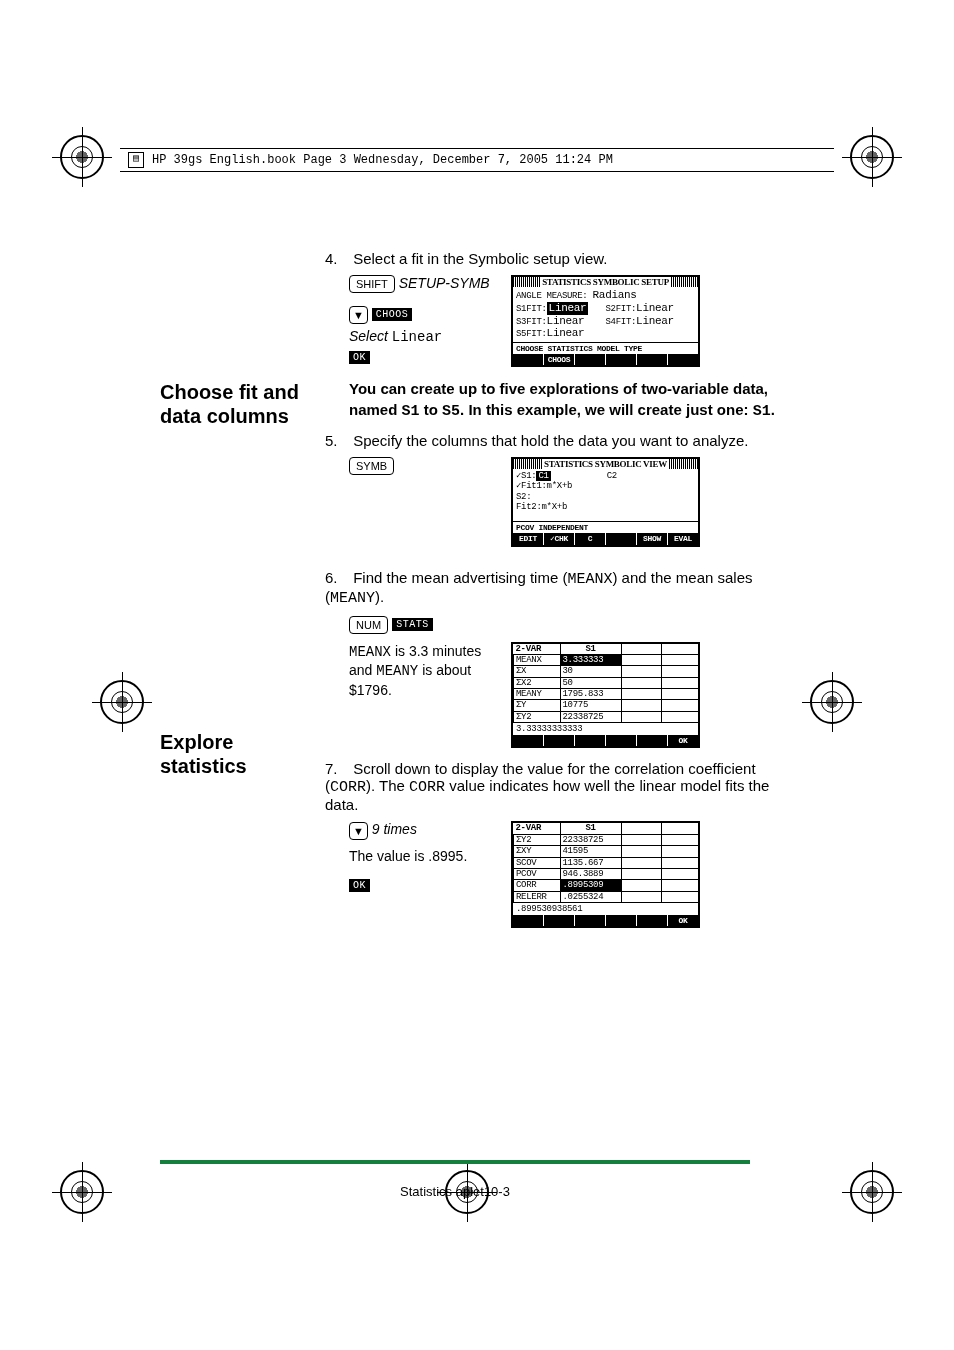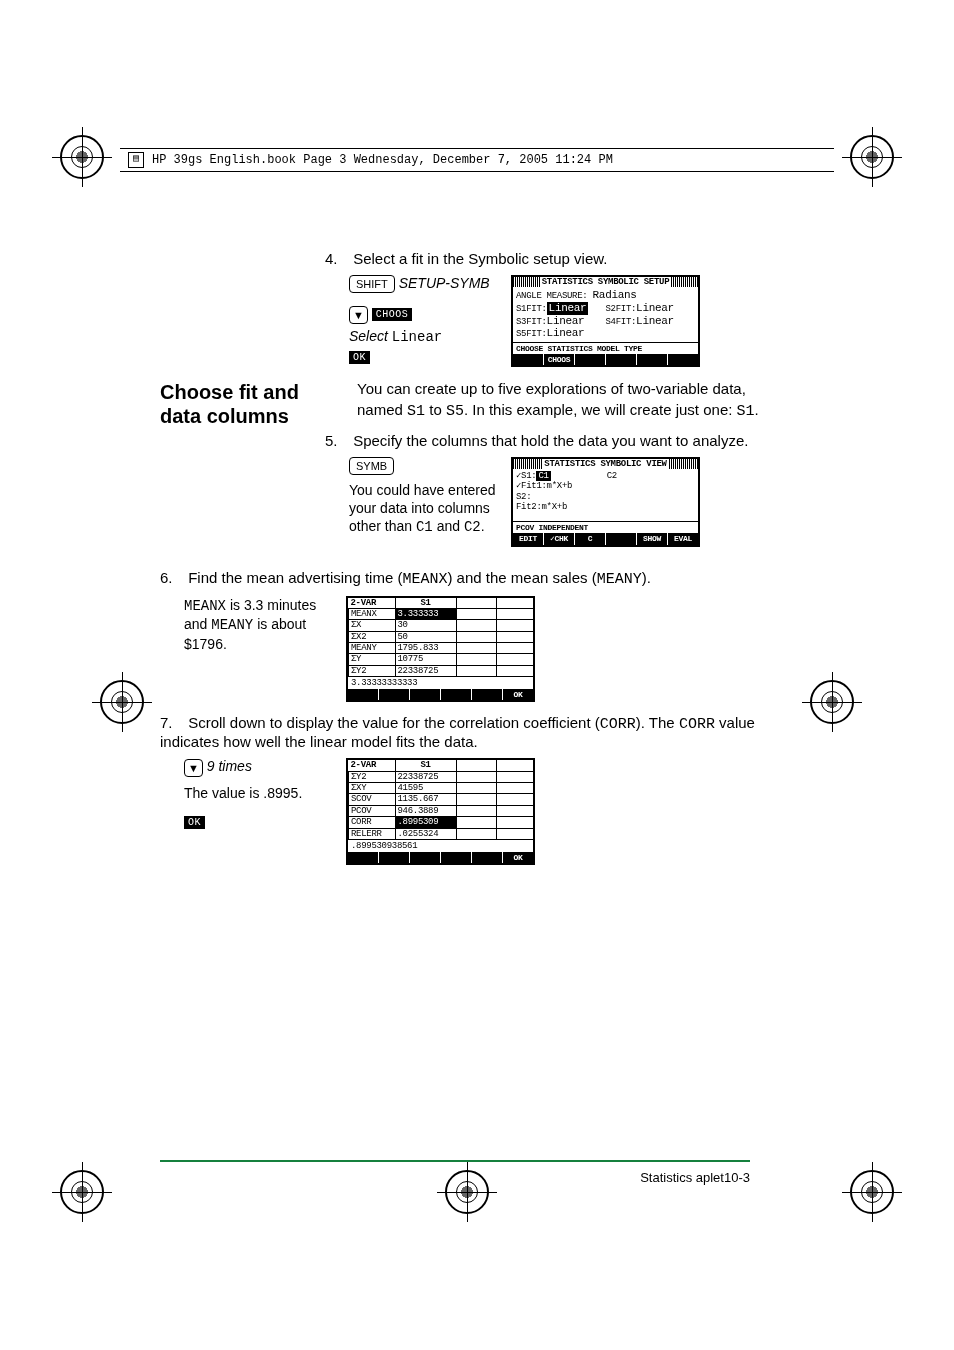--- a/index.html
+++ b/index.html
@@ -103,45 +103,46 @@
     font-family: "Courier New", monospace;
     font-size: 9px;
     letter-spacing: -.3px;
     line-height: 1.15;
   }
   .screen .title {
     text-align: center;
     background: repeating-linear-gradient(90deg,#000 0 1px,#fff 1px 2px);
     font-weight: bold;
     padding: 0 6px;
+    font-family: Liberation Serif, serif;
   }
   .screen .title span { background:#fff; padding:0 2px;}
   .screen .body { padding: 2px 3px; min-height: 48px; }
   .screen .hint { border-top: 1px solid #000; padding: 1px 3px; font-weight: bold; font-size: 8px;}
   .screen .softkeys { display:flex; background:#000; }
   .screen .softkeys div { flex:1; text-align:center; color:#fff; font-size:8px; border-right:1px solid #fff; padding:1px 0; font-weight:bold;}
   .screen .softkeys div:last-child{border:none;}
   .screen .sel { background:#000; color:#fff; padding:0 2px;}
   .screen .und { border-bottom: 1px solid #000; }
   table.stats { border-collapse: collapse; font-family:"Courier New",monospace; font-size:9px; width:100%;}
   table.stats th, table.stats td { border:1px solid #000; padding:0 2px; text-align:left;}
   table.stats th { border-top:none; border-left:none;}
   table.stats th:last-child, table.stats td:last-child{border-right:none;}
   .footer {
     position: absolute;
     top: 1160px;
     left: 160px;
     width: 590px;
-    border-top: 2px solid #15803d;
-    padding-top: 8px;
+    border-top: 4px solid #15803d;
+    padding-top: 20px;
     font-size: 13px;
     display: flex;
-    justify-content: flex-end;
-  }
-  .para { margin: 0 0 10px 32px; line-height: 1.35;}
+    justify-content: center;
+  }
+  .para { margin: 0 0 10px 24px; line-height: 1.35; font-weight: bold;}
 </style>
 </head>
 <body>
 
 <div class="crop-mark" style="top:135px;left:60px">
     <div class="crop-target">
       <div class="crop-inner"></div>
     </div>
   </div>
 <div class="crop-mark" style="top:135px;right:60px">
@@ -238,23 +239,20 @@
           <span>You can create up to five explorations of two-variable data, named </span><span class="mono">S1</span><span> to </span><span class="mono">S5</span><span>. In this example, we will create just one: </span><span class="mono">S1</span><span>.</span>
         </p>
       </div>
 
       <div class="step">
         <span class="stepnum">5.</span>
         <span class="stepbody">Specify the columns that hold the data you want to analyze.</span>
         <div class="two-col">
           <div class="left">
             <div><span class="key">SYMB</span></div>
-            <div style="margin-top:6px; line-height:1.3">
-              <span>You could have entered your data into columns other than </span><span class="mono">C1</span><span> and </span><span class="mono">C2</span><span>.</span>
-            </div>
           </div>
           <div class="right">
             <div class="screen">
               <div class="title"><span>STATISTICS SYMBOLIC VIEW</span></div>
               <div class="body">
                 <div><span>✓S1:</span><span class="sel">C1</span>&nbsp;&nbsp;&nbsp;&nbsp;&nbsp;&nbsp;&nbsp;&nbsp;&nbsp;&nbsp;&nbsp;<span>C2</span></div>
                 <div>✓Fit1:m*X+b</div>
                 <div> S2:</div>
                 <div> Fit2:m*X+b</div>
               </div>
@@ -268,27 +266,32 @@
                 <div>EVAL</div>
               </div>
             </div>
           </div>
         </div>
       </div>
     </div>
   </div>
 
   <div class="row" style="margin-top:10px">
+    <div class="sidehead">Explore statistics</div>
     <div class="main">
 
       <div class="step">
         <span class="stepnum">6.</span>
         <span class="stepbody">
           <span>Find the mean advertising time (</span><span class="mono">MEANX</span><span>) and the mean sales (</span><span class="mono">MEANY</span><span>).</span>
         </span>
+        <div class="instr-block">
+          <span class="key">NUM</span>
+          <span class="softlabel">STATS</span>
+        </div>
         <div class="two-col">
           <div class="left" style="line-height:1.35">
             <span class="mono">MEANX</span><span> is 3.3 minutes and </span><span class="mono">MEANY</span><span> is about $1796.</span>
           </div>
           <div class="right">
             <div class="screen">
               <table class="stats">
                 <tbody>
                     <tr>
                       <th style="width:42px">2-VAR</th>

